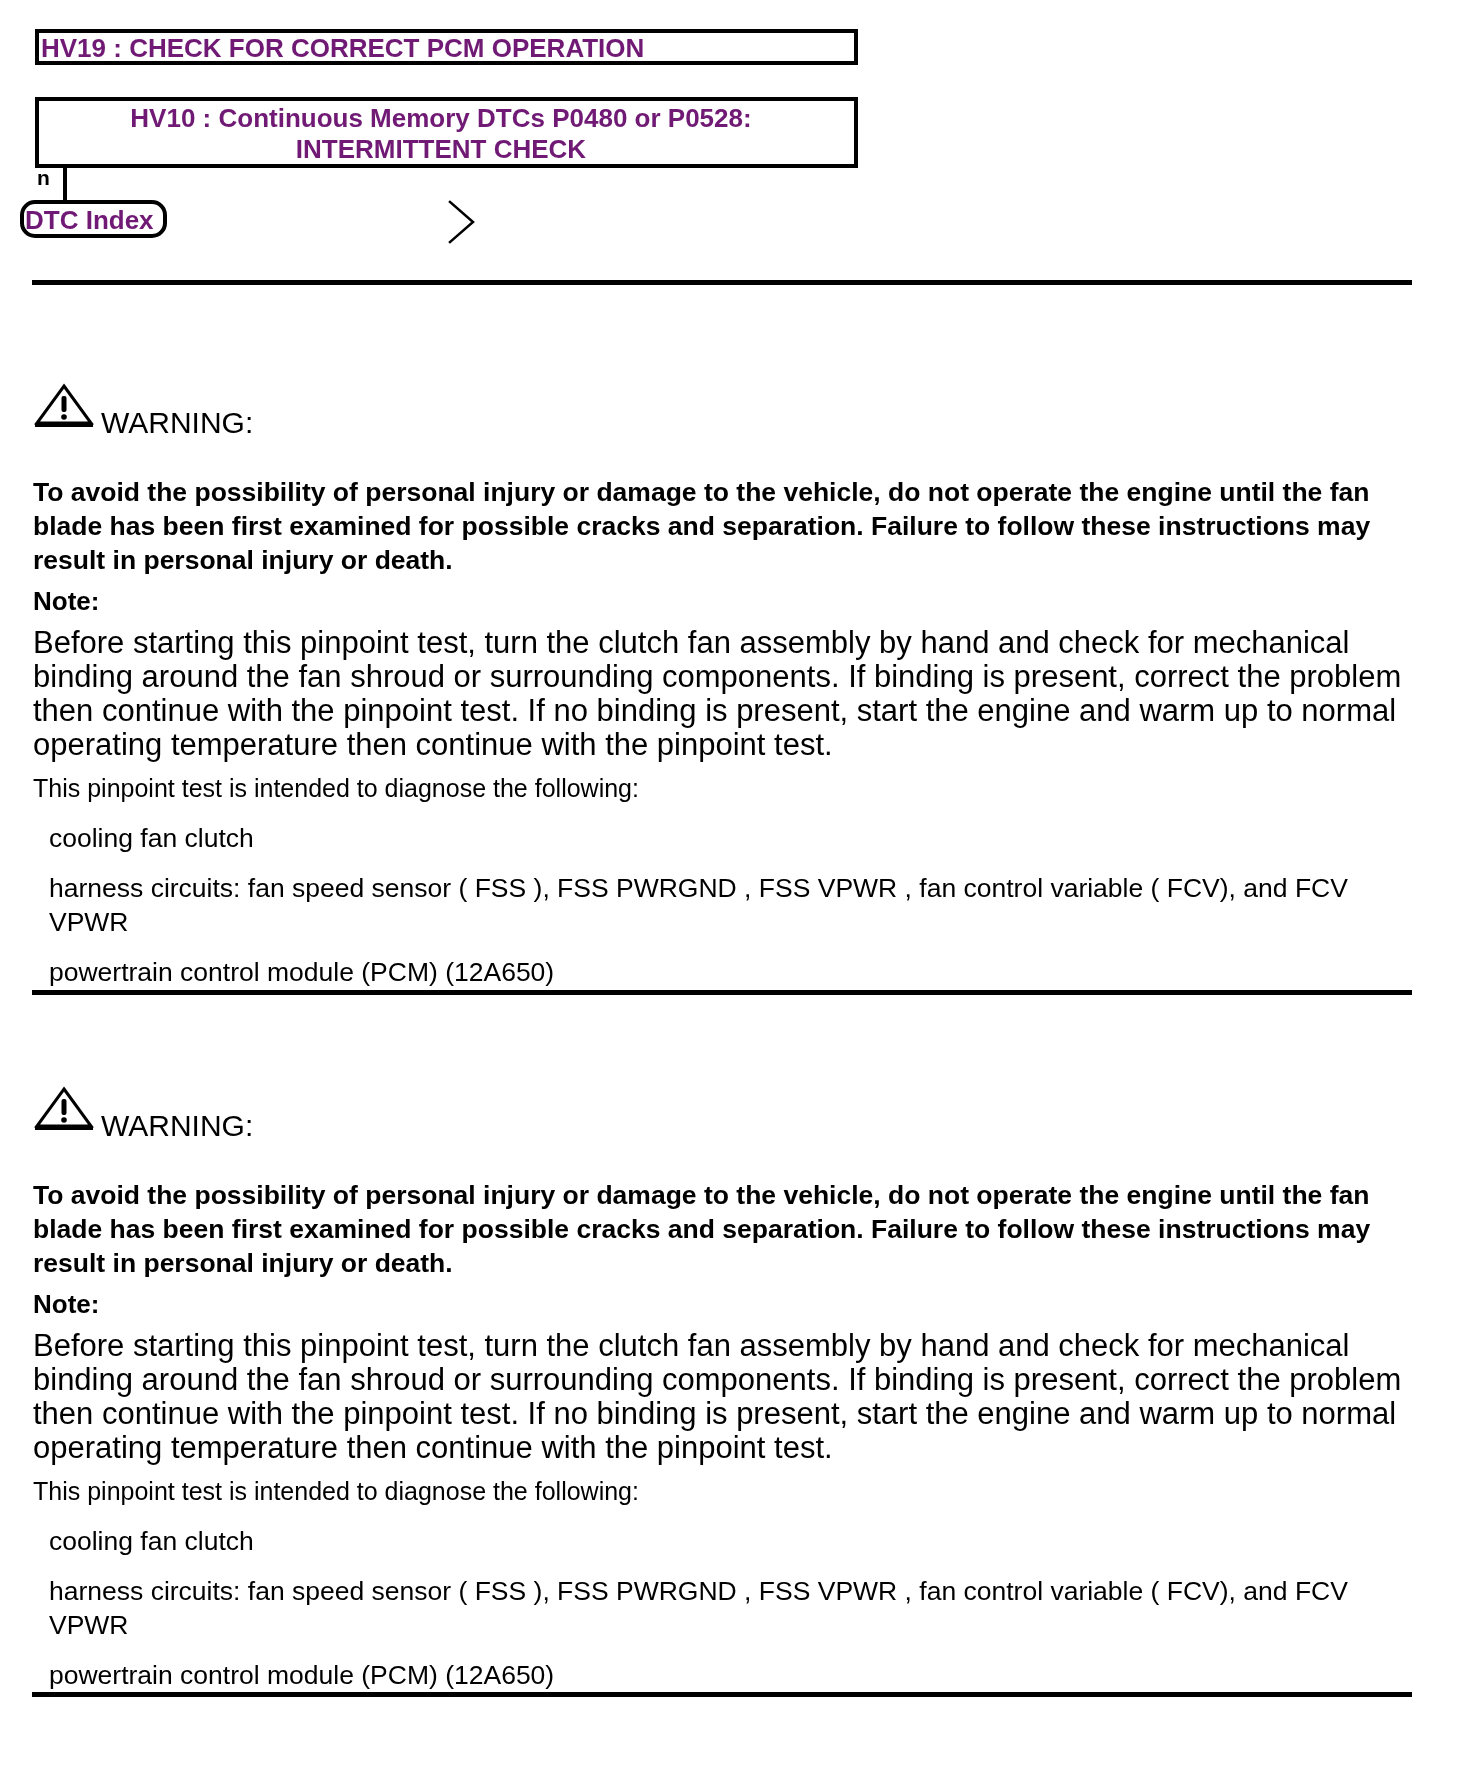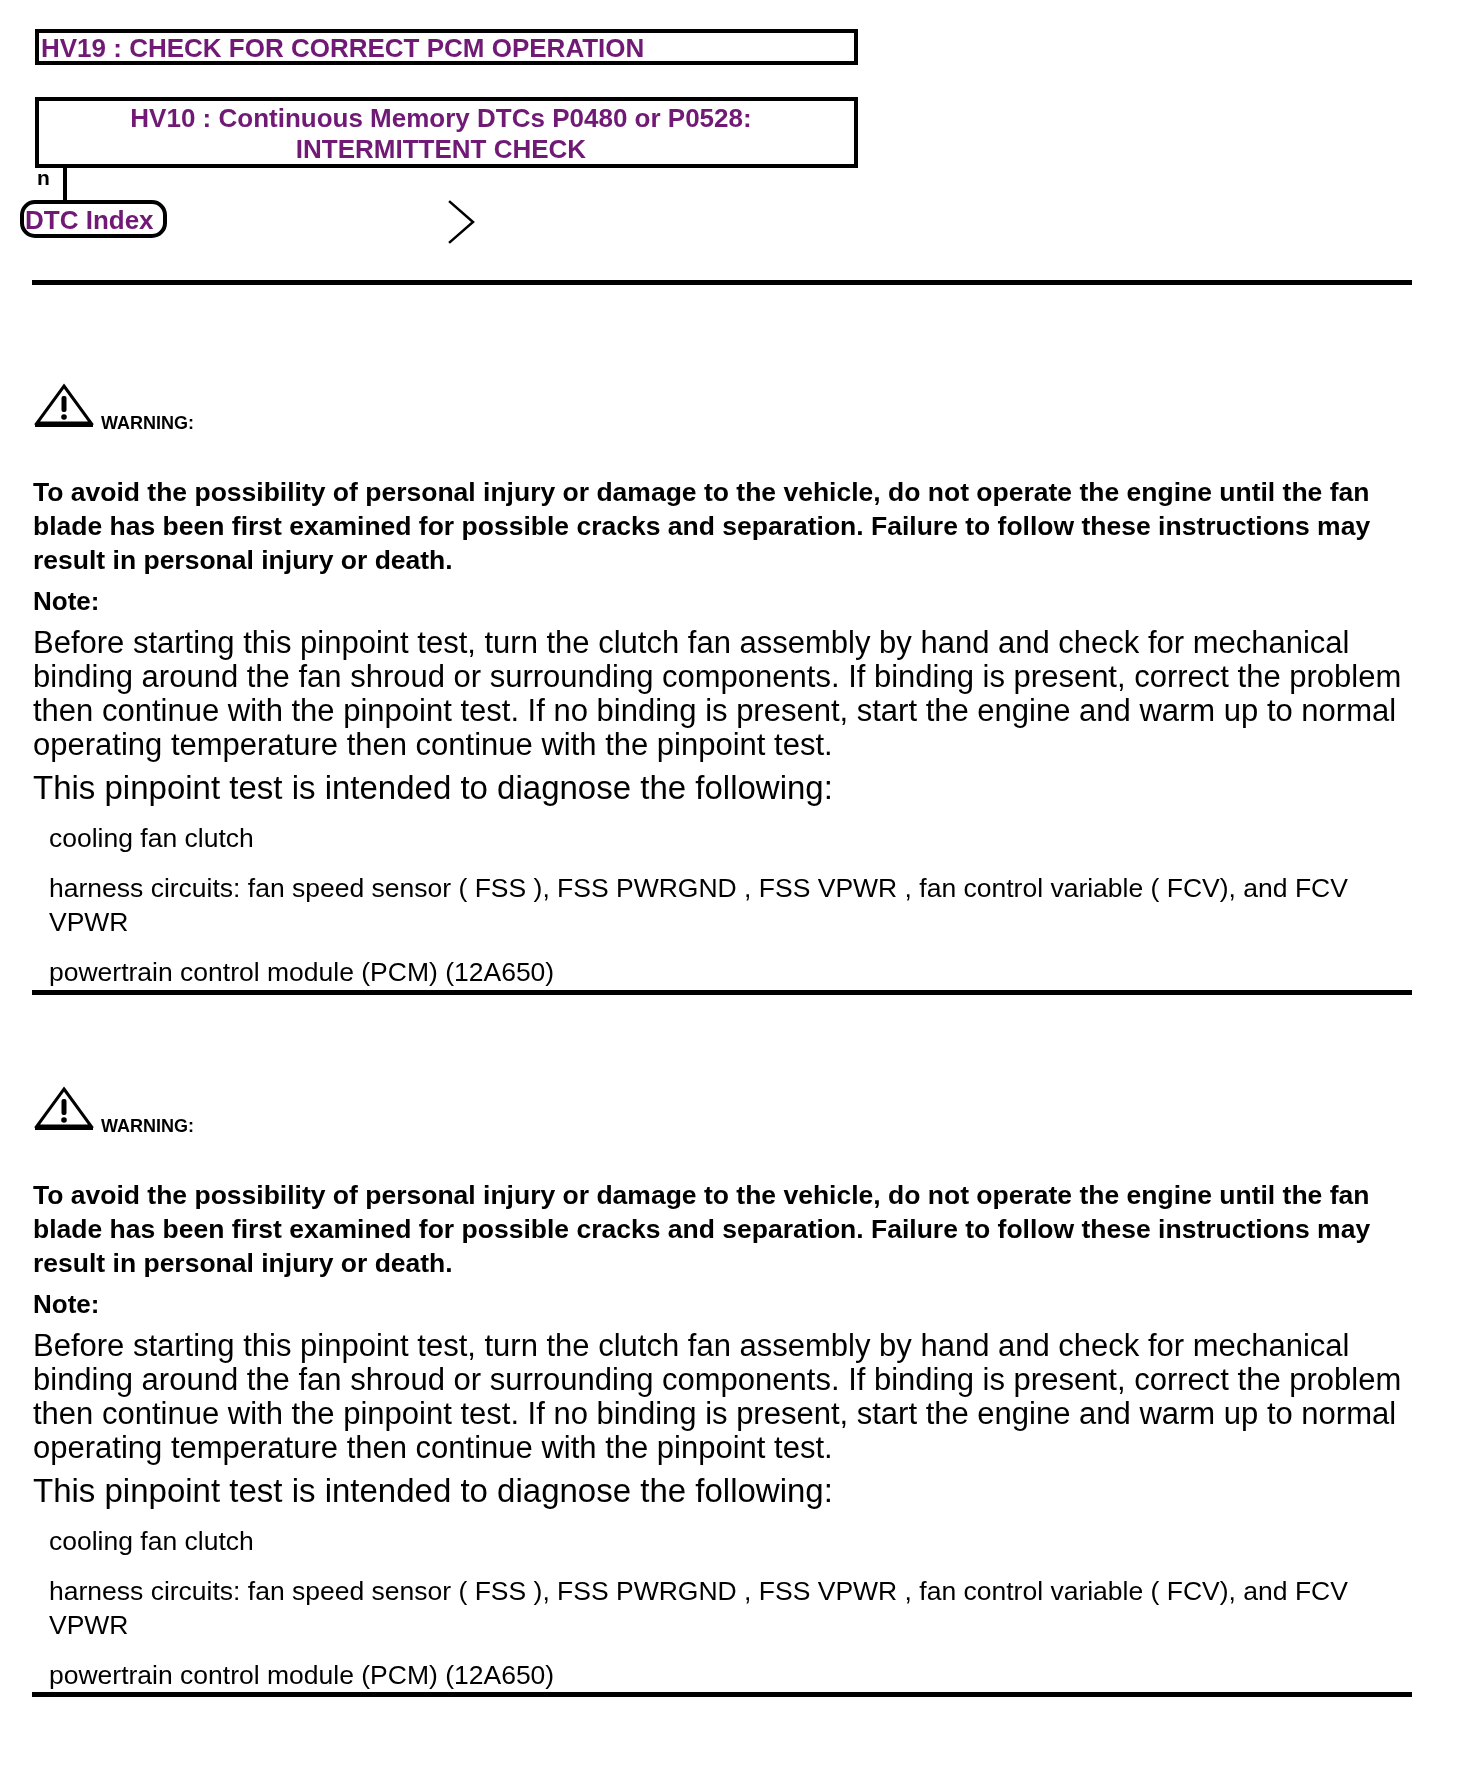--- a/index.html
+++ b/index.html
@@ -78,22 +78,22 @@
       height: 52px;
     }
     .warn-icon {
       position: absolute;
       left: 0; top: 0;
       width: 62px; height: 46px;
     }
     .warn-title {
       position: absolute;
       left: 68px; top: 26px;
-      font-size: 18px;
-      font-weight: bold;
+      font-size: 30px;
+      font-weight: normal;
       line-height: 28px;
     }
     .warn-body {
       margin-top: 40px;
       font-size: 26.5px;
       font-weight: bold;
       line-height: 34px;
       width: 1410px;
     }
     .note-label {
@@ -103,21 +103,21 @@
       line-height: 32px;
     }
     .note-body {
       margin-top: 9px;
       font-size: 31px;
       line-height: 34px;
       width: 1410px;
     }
     .diag-intro {
       margin-top: 9px;
-      font-size: 33px;
+      font-size: 25px;
       line-height: 34px;
     }
     .diag-list {
       margin: 0; padding: 0; list-style: none;
       font-size: 26.5px;
       line-height: 34px;
       width: 1410px;
     }
     .diag-list li { margin: 16px; padding: 0; }
   </style>

